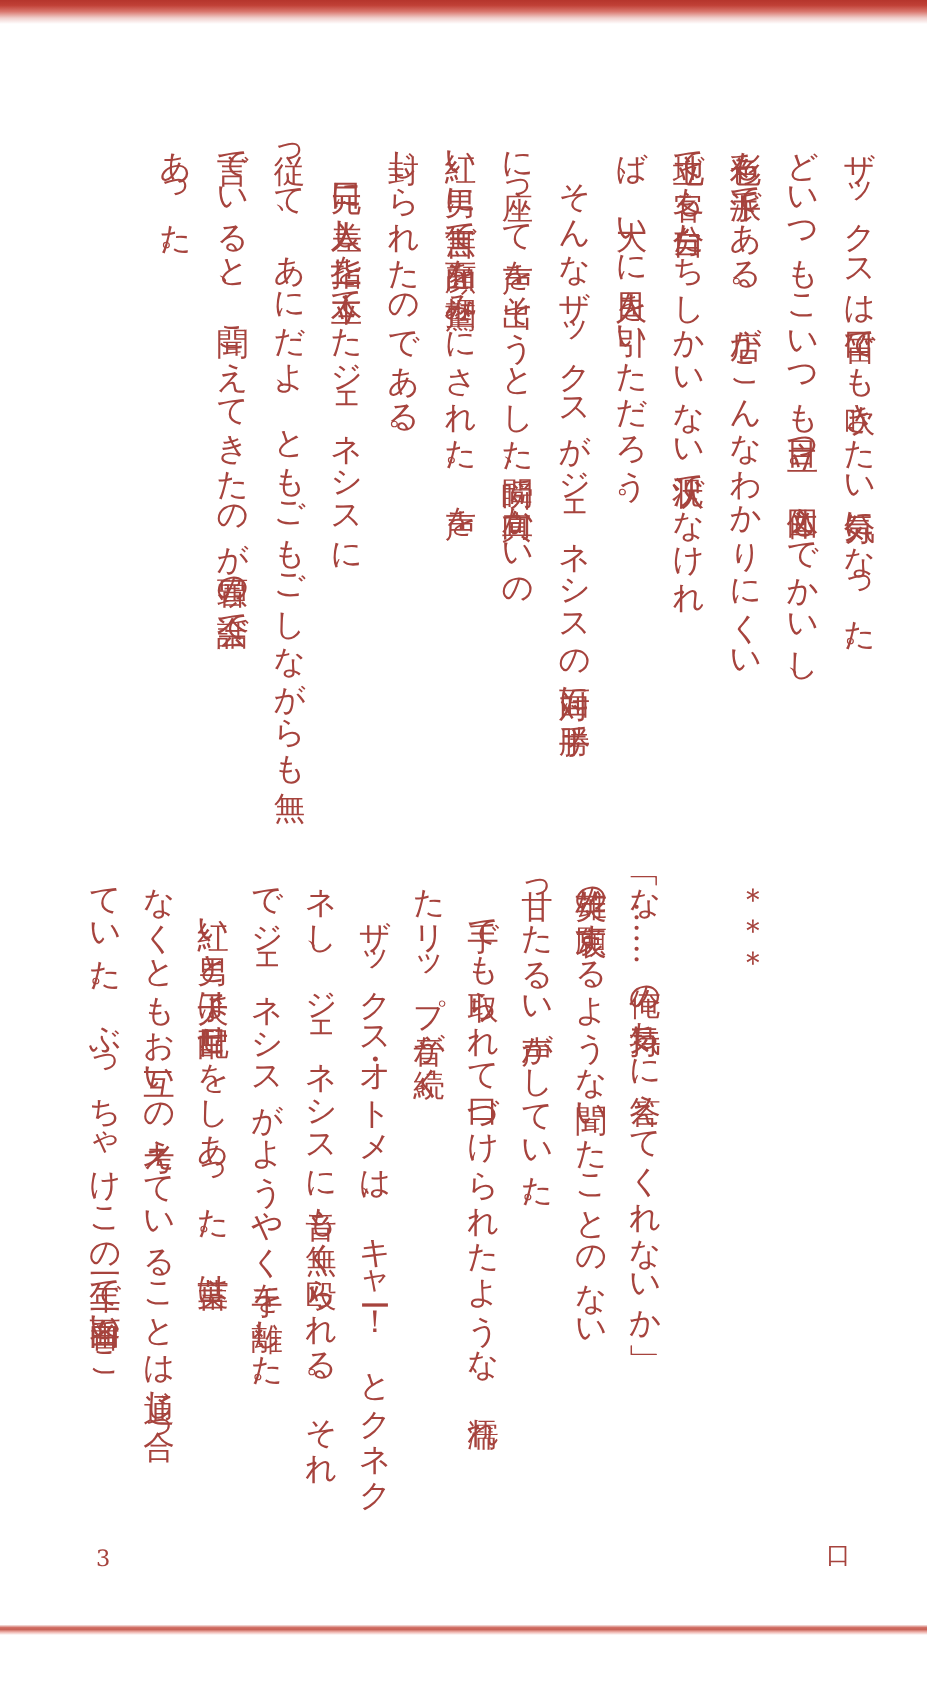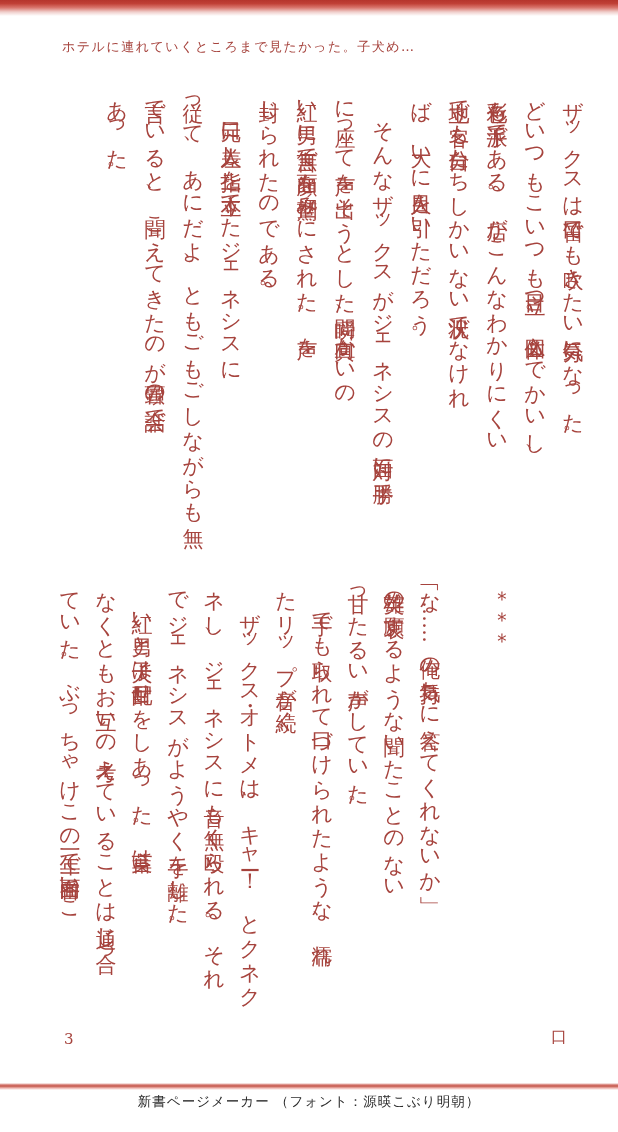--- a/index.html
+++ b/index.html
@@ -52,21 +52,20 @@
     font-size:13.5px; letter-spacing:1px;
     color:#2b2b2b;
   }
 </style>
 </head>
 <body>
 
 <div class="page">
   <div class="topbar"></div>
 
-  <div class="header-note">ホテルに連れていくところまで見たかった。子犬め…</div>
 
   <div id="block1" class="vblock">
       <div class="tline">ザックスは口笛でも吹きたい気分になった。</div>
       <div class="tline">どいつもこいつも目立つ。図体もでかいし、</div>
       <div class="tline">色彩も派手である。店がこんなわかりにくい</div>
       <div class="tline">立地で客も自分たちしかいない状況でなけれ</div>
       <div class="tline">ば、大いに人目を引いただろう。</div>
       <div class="tline">　そんなザックスがジェネシスの対面に勝手</div>
       <div class="tline">に座って声を出そうとした瞬間、真向かいの</div>
       <div class="tline">紅い男に無言で顔面を鷲掴みにされた。声を</div>
@@ -94,14 +93,13 @@
       <div class="tline">なくともお互いの考えていることは通じ合っ</div>
       <div class="tline">ていた。ぶっちゃけこの一年で一番面白いこ</div>
     </div>
 
   <div class="page-number">3</div>
 
   <div class="corner-char">口</div>
 
   <div class="footer-divider"></div>
 
-  <div class="footer-caption">新書ページメーカー （フォント：源暎こぶり明朝）</div>
 </div>
 
 </body></html>

